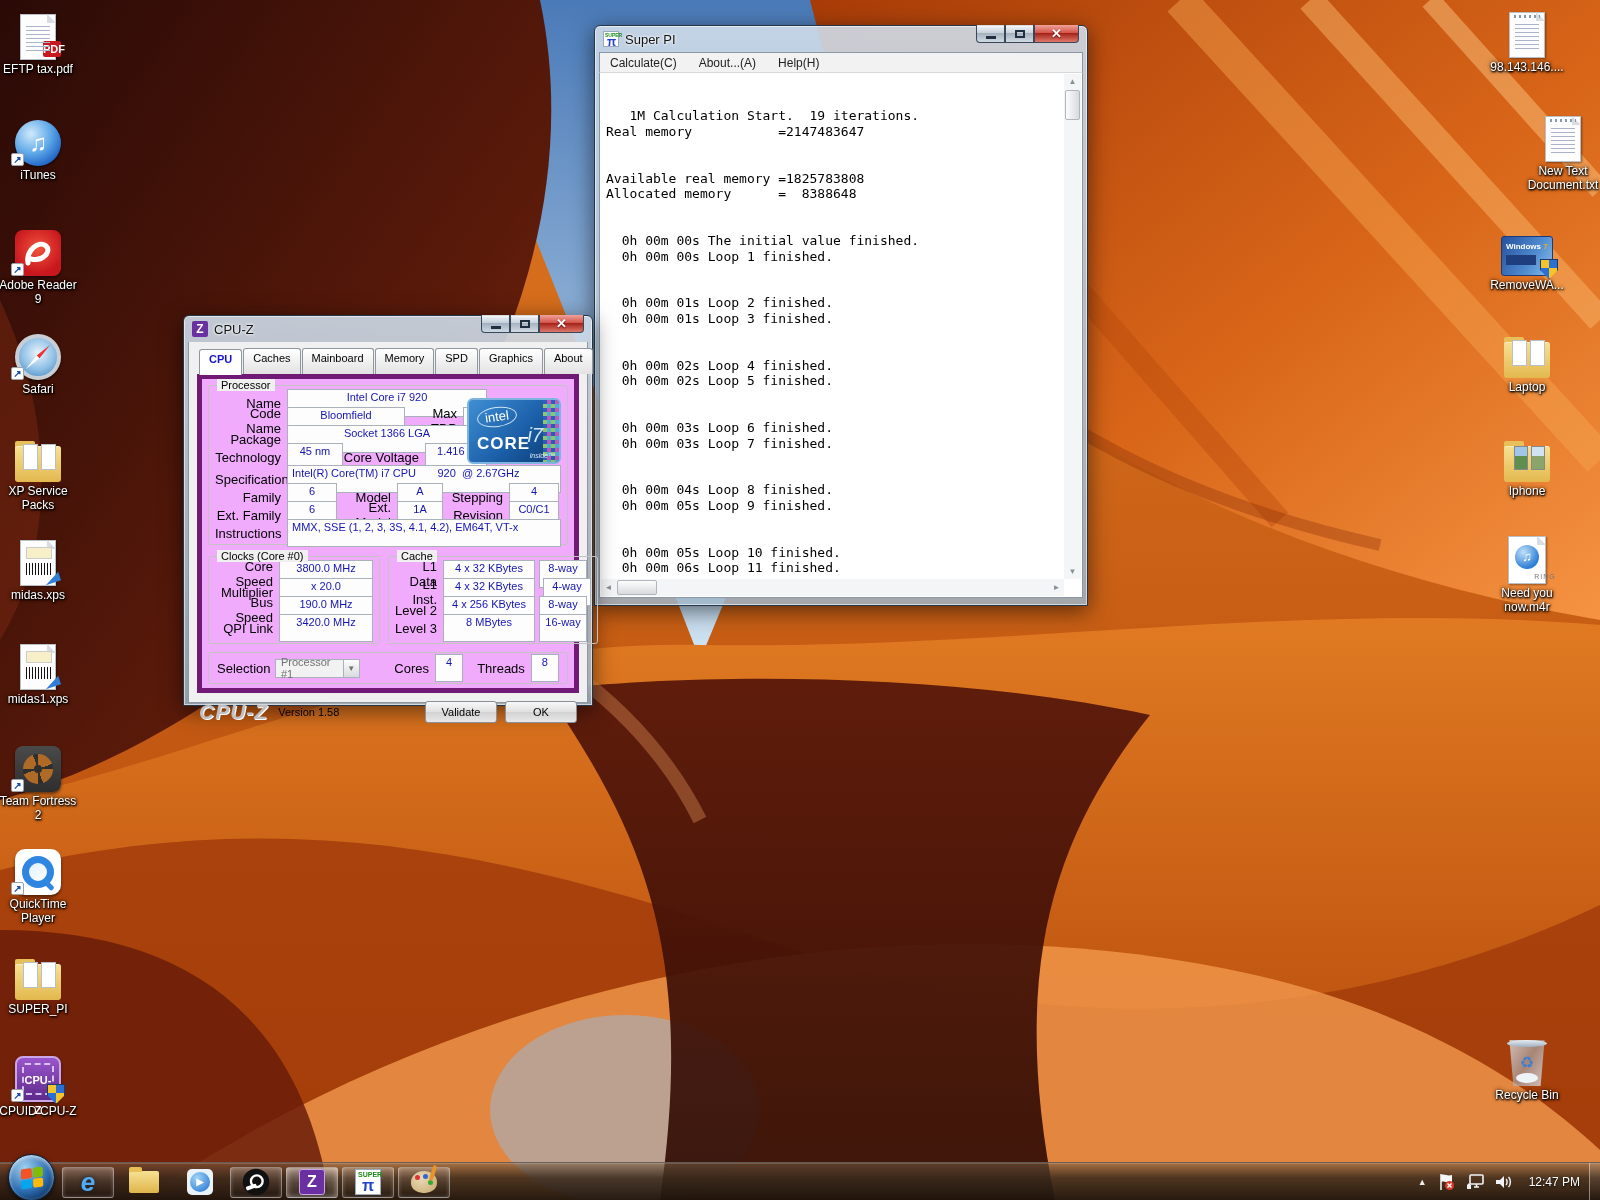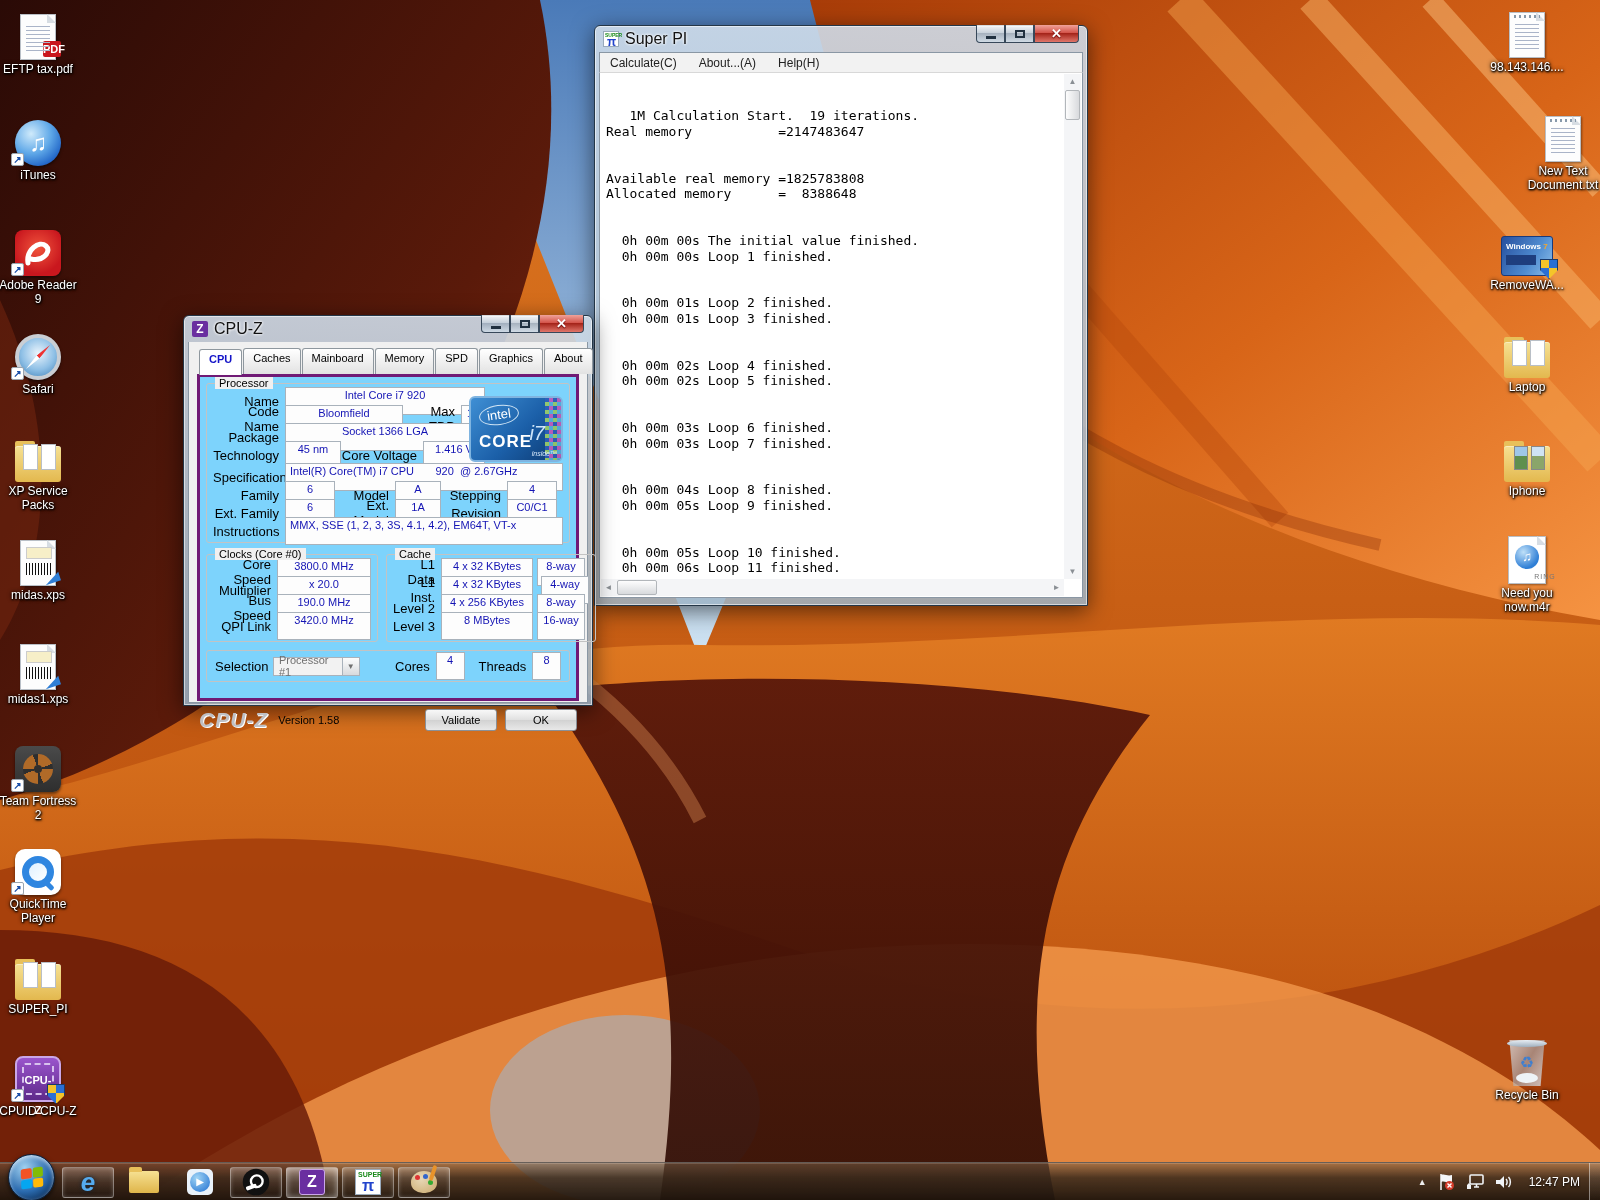--- a/index.html
+++ b/index.html
@@ -99,21 +99,21 @@
   .steamd::before { content:""; position:absolute; right:7px; top:7px; width:12px; height:12px;
         border:3px solid #fff; border-radius:50%; }
   .steamd::after { content:""; position:absolute; left:4px; bottom:8px; width:14px; height:5px;
         background:#fff; border-radius:2px; transform:rotate(-20deg); }
 
   
   .awin { position:absolute; border:1px solid #243647; border-radius:6px 6px 0 0;
         background:linear-gradient(#cfdce9e6,#9db4c6d9);
         box-shadow:0 5px 22px rgba(0,0,0,.55), inset 0 0 0 1px rgba(255,255,255,.55); }
   .tbar { height:26px; display:flex; align-items:center; padding-left:8px; position:relative; }
-  .ttext { font-size:16px; color:#111; text-shadow:0 0 3px #fff,0 0 3px #fff; margin-left:6px; }
+  .ttext { font-size:13px; color:#111; text-shadow:0 0 3px #fff,0 0 3px #fff; margin-left:6px; }
   .caps { position:absolute; top:-1px; right:8px; display:flex; }
   .cap { width:29px; height:18px; border:1px solid #37485a; border-top:none; background:
         linear-gradient(rgba(255,255,255,.85),rgba(200,214,226,.6) 45%,rgba(130,150,170,.55) 46%,rgba(210,224,236,.7));
         display:flex; align-items:center; justify-content:center; }
   .cap.l { border-radius:0 0 0 4px; } .cap.r { border-radius:0 0 4px 0; width:45px; }
   .cap.close { background:linear-gradient(#f0a29a,#d4564c 45%,#a01e14 46%,#e0766a);
         color:#fff; font-size:13px; font-weight:bold; text-shadow:0 1px 1px #600; }
   .minbar { width:10px; height:3px; background:#203040; }
   .maxbox { width:10px; height:8px; border:2px solid #203040; }
 
@@ -134,21 +134,21 @@
   .spico { width:16px; height:16px; background:#fff; border:1px solid #9ab; position:relative; font-weight:bold; }
   .spico .g { position:absolute; top:0; left:1px; font-size:5px; color:#1a8a1a; letter-spacing:0; }
   .spico .p { position:absolute; bottom:-2px; left:3px; font-size:12px; color:#2244cc; line-height:12px; }
 
   
   #cpz .client { background:#f0f0f0; border:1px solid #8a97a4; border-top:none; padding:6px 8px 4px; position:relative; }
   .tabs { display:flex; margin-left:2px; }
   .tab { font-size:11px; padding:3px 9px 10px; border:1px solid #8e979e; border-bottom:none;
         border-radius:3px 3px 0 0; background:linear-gradient(#fff,#e2e2e2); margin-right:1px; color:#000; }
   .tab.on { background:#fff; color:#1414c8; font-weight:bold; padding-bottom:4px; position:relative; top:1px; }
-  .tpage { border:3px solid #701a75; background:#7dd3fc; padding:6px 6px 16px; }
+  .tpage { border:5px solid #701a75; background:#f0abfc; padding:6px 6px 4px; }
   .gbox { position:relative; border:1px solid #c3c3c3; border-radius:3px; padding:9px 6px 5px; }
   .gleg { position:absolute; top:-7px; left:8px; background:#f0f0f0; padding:0 4px; font-size:11px; color:#000; }
   .row { display:flex; align-items:center; margin-bottom:2px; height:16px; }
   .lw { font-size:13px; color:#000; text-align:right; margin-right:6px; }
   .f { border:1px solid #a9b2bb; background:#fdfdfd; color:#1414b4; font-size:11px; height:28px;
         line-height:14px; text-align:center; white-space:pre; overflow:hidden; }
   .f.left { text-align:left; padding-left:4px; }
   .badge { position:absolute; right:6px; top:12px; width:94px; height:66px; border-radius:6px;
         background:linear-gradient(135deg,#3f8fd4,#1b5fa8 55%,#0c3a72); border:2px solid #7fb4e0;
         color:#fff; overflow:hidden; }

